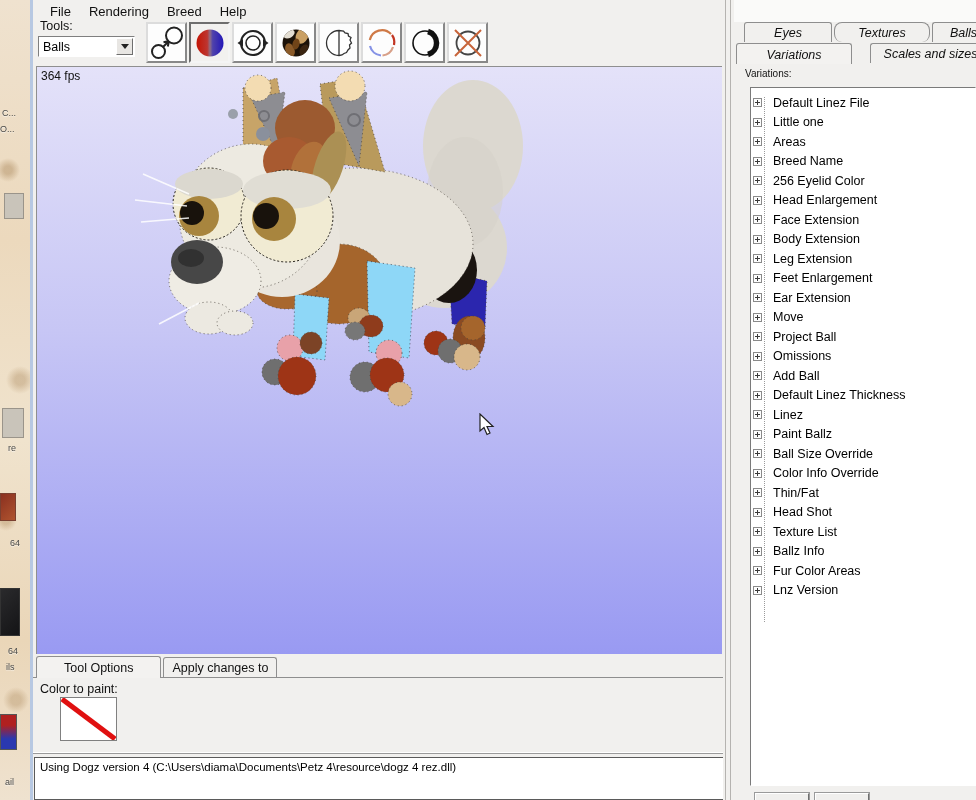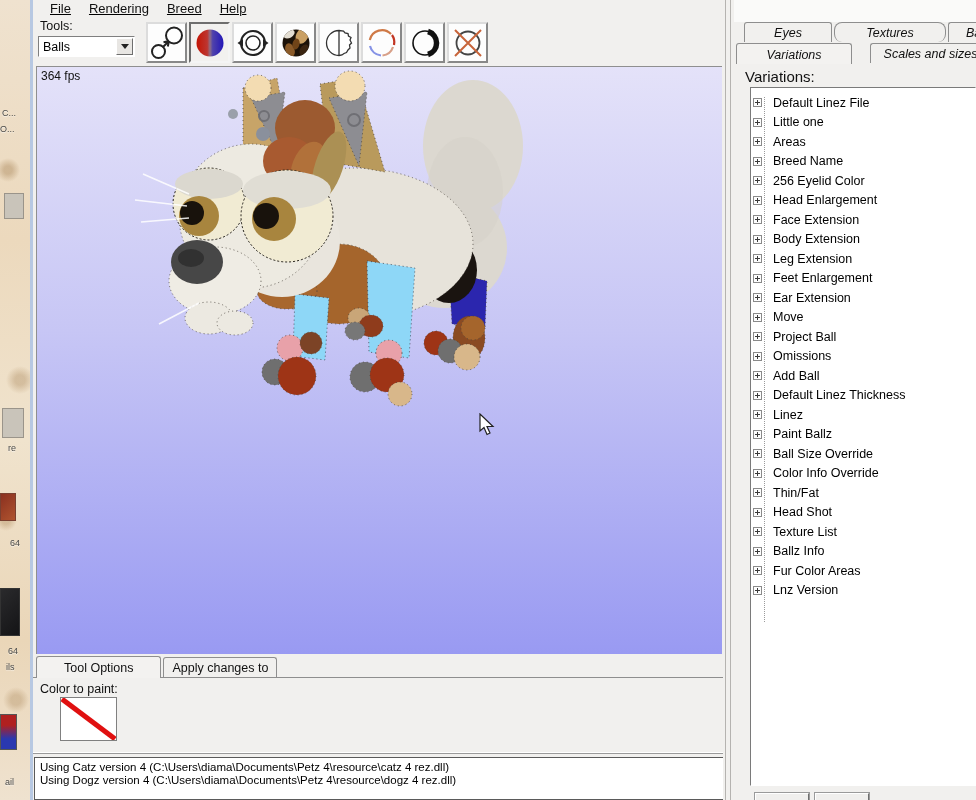--- a/index.html
+++ b/index.html
@@ -16,21 +16,21 @@
       linear-gradient(180deg,#efe2cf 0%,#ecd9bd 30%,#f0e3cd 55%,#ead6b8 80%,#efe2cf 100%);}
   .frag{position:absolute;font-size:9px;color:#4a4a48;text-shadow:0 1px 1px rgba(255,255,255,.7);}
   .dicon{position:absolute;border:1px solid #9a948a;background:#c9c4ba;}
   .dicon.red{background:linear-gradient(135deg,#8a3020,#b0542f);border-color:#7a4030;}
   .dicon.dark{background:linear-gradient(135deg,#2a2a2c,#141416);border-color:#333;}
   .dicon.multi{background:linear-gradient(180deg,#b02020 30%,#2a38b0 70%);border-color:#555;}
   .winedge{position:absolute;left:30px;top:0;width:3px;height:800px;background:#b7c8e2;}
 
   
   .app{position:absolute;left:33px;top:0;width:943px;height:800px;background:#f1f0ee;}
-  .menubar{position:absolute;left:0;top:0;height:20px;display:flex;align-items:flex-start;padding-left:8px;text-decoration:underline;}
+  .menubar{position:absolute;left:0;top:0;height:20px;display:flex;align-items:flex-end;padding-left:8px;}
   .menu-item{font-size:13px;color:#111;padding:1px 9px;cursor:default;}
   .tools-label{position:absolute;left:7px;top:19px;font-size:12.5px;color:#111;}
   .combo{position:absolute;left:5px;top:36px;width:97px;height:21px;background:#fff;
     border:1px solid;border-color:#7f7f7f #fff #fff #7f7f7f;display:flex;align-items:center;}
   .combo .val{flex:1;font-size:12.5px;padding-left:4px;color:#000;}
   .combo .drop{width:17px;height:17px;margin-right:1px;background:#e8e6e3;
     border:1px solid;border-color:#fff #6f6f6f #6f6f6f #fff;display:flex;align-items:center;justify-content:center;}
   .combo .drop span{width:0;height:0;border:4px solid transparent;border-top:5px solid #222;margin-top:4px;}
 
   .toolbar{position:absolute;left:113px;top:22px;display:flex;}
@@ -51,23 +51,23 @@
   .splitter i{position:absolute;top:0;bottom:0;width:1px;background:#b5b3b0;}
   .rpanel{position:absolute;left:701px;top:0;width:242px;height:800px;background:#f1f0ee;}
   .rpanel .toprow{position:absolute;left:0;top:0;width:242px;height:22px;background:#fafaf9;}
   .tabs{position:absolute;display:flex;align-items:flex-end;}
   .tab{font-size:12.5px;color:#111;text-align:center;background:#f1f0ee;
     border:1px solid #8e8e8e;border-bottom:none;border-radius:3px 3px 0 0;
     padding:3px 0 2px;margin-right:2px;font-style:italic;}
   .tab.sel{background:#f3f2f0;position:relative;padding-top:4px;margin-bottom:-1px;z-index:3;}
   .row1{top:22px;left:10px;}
   .row2{top:43px;left:2px;}
-  .r1a{width:88px;} .r1b{width:112px;border-radius:8px;} .r1c{width:62px;border-right:none;border-radius:3px 0 0 0;}
+  .r1a{width:88px;} .r1b{width:96px;border-radius:8px;} .r1c{width:62px;border-right:none;border-radius:3px 0 0 0;}
   .r2a{width:116px;} .r2b{width:120px;border-right:none;border-radius:3px 0 0 0;margin-left:16px;}
-  .var-label{position:absolute;left:11px;top:68px;font-size:15px;color:#111;}
+  .var-label{position:absolute;left:11px;top:68px;font-size:10px;color:#111;}
   .treebox{position:absolute;left:16px;top:87px;width:226px;height:699px;background:#fff;
     border:1px solid;border-color:#7a7a7a #fff #fff #7a7a7a;overflow:hidden;}
   .tree{position:absolute;left:0;top:5px;right:0;}
   .tree::before{content:'';position:absolute;left:13px;top:4px;height:525px;border-left:1px dotted #9a9a9a;}
   .tree-row{position:relative;height:19.5px;display:flex;align-items:center;padding-left:2px;}
   .plusbox{position:relative;width:9px;height:9px;border:1px solid #8a8a8a;background:#fdfdfd;flex:0 0 9px;}
   .plusbox::before{content:'';position:absolute;left:1px;right:1px;top:3px;height:1px;background:#3a3a3a;}
   .plusbox::after{content:'';position:absolute;top:1px;bottom:1px;left:3px;width:1px;background:#3a3a3a;}
   .tree-label{font-size:12.5px;color:#000;padding-left:11px;white-space:nowrap;}
   .cutbtn{position:absolute;width:54px;height:20px;background:#f0efed;
@@ -300,21 +300,20 @@
     <div class="toolpanel">
       <div class="paint-label">Color to paint:</div>
       <button class="swatch">
         <svg width="55" height="42" viewBox="0 0 55 42">
           <line x1="1" y1="1" x2="54" y2="41" stroke="#e01010" stroke-width="5"></line>
         </svg>
       </button>
     </div>
 
     <div class="statusbox">
-      <div class="statusline">Using Catz version 4 (C:\Users\diama\Documents\Petz 4\resource\catz 4 rez.dll)</div>
       <div class="statusline">Using Dogz version 4 (C:\Users\diama\Documents\Petz 4\resource\dogz 4 rez.dll)</div>
     </div>
 
     <div class="splitter">
       <i style="left:2px"></i>
       <i style="left:7px"></i>
     </div>
 
     <div class="rpanel">
       <div class="toprow"></div>

